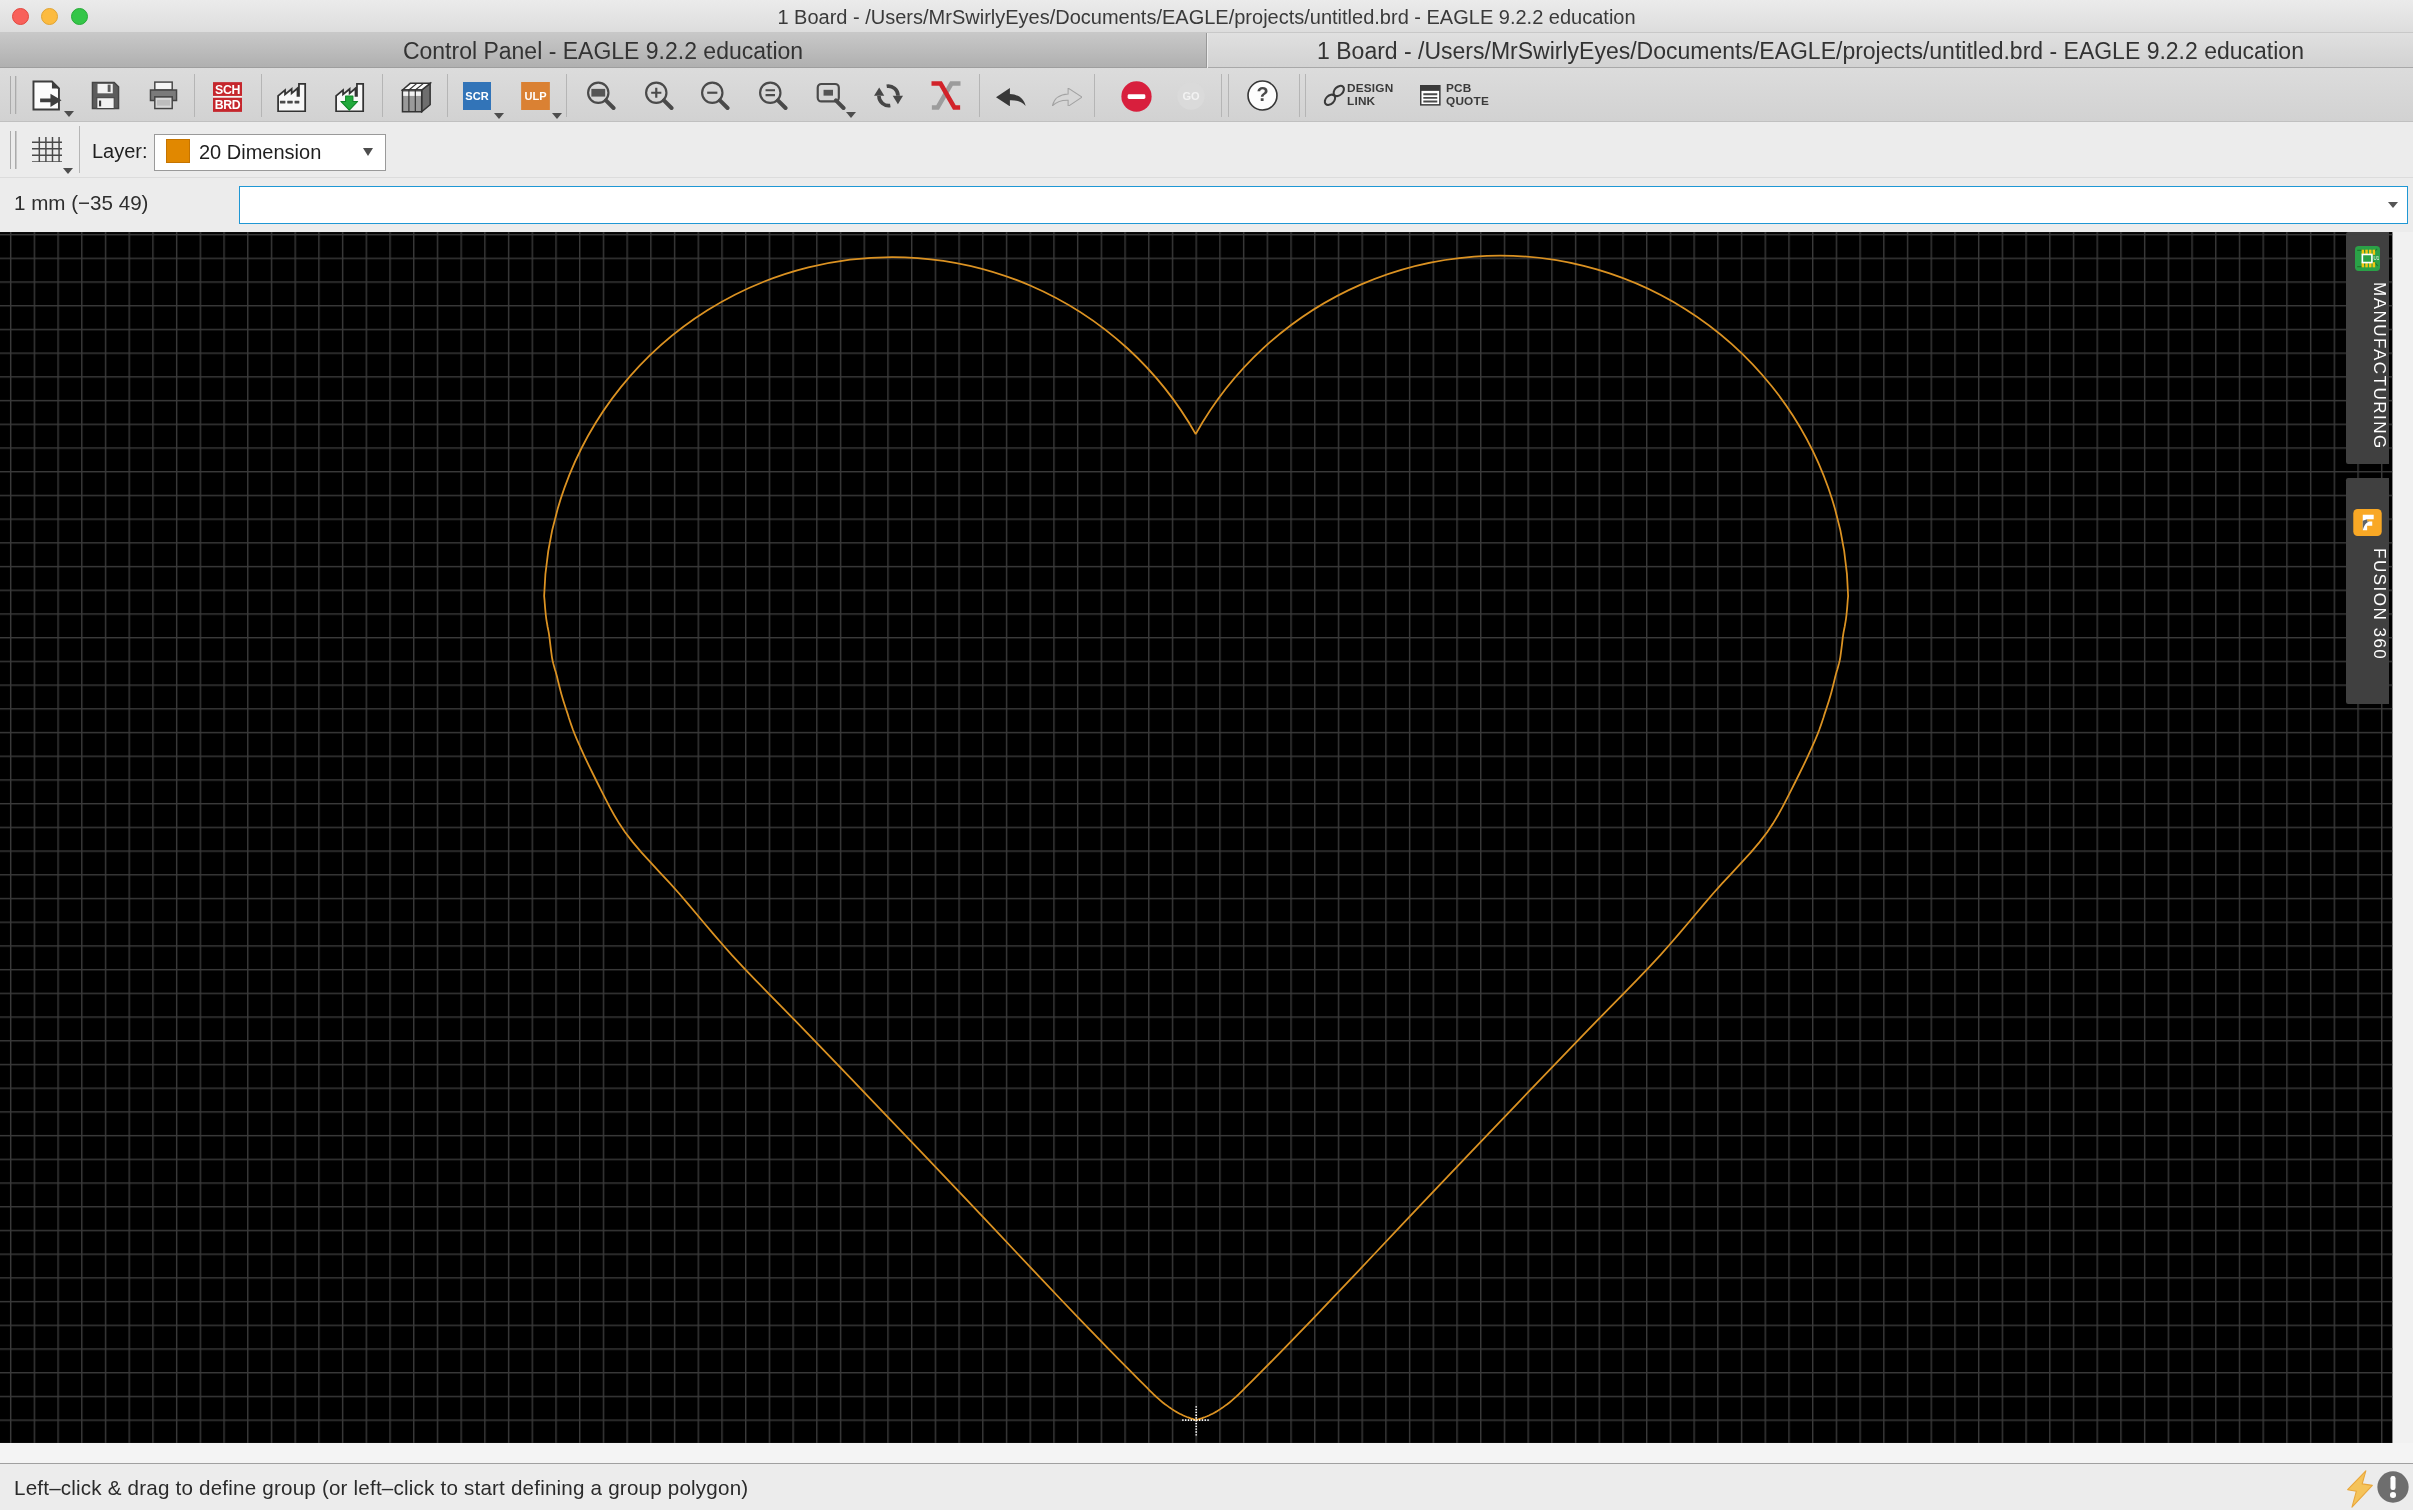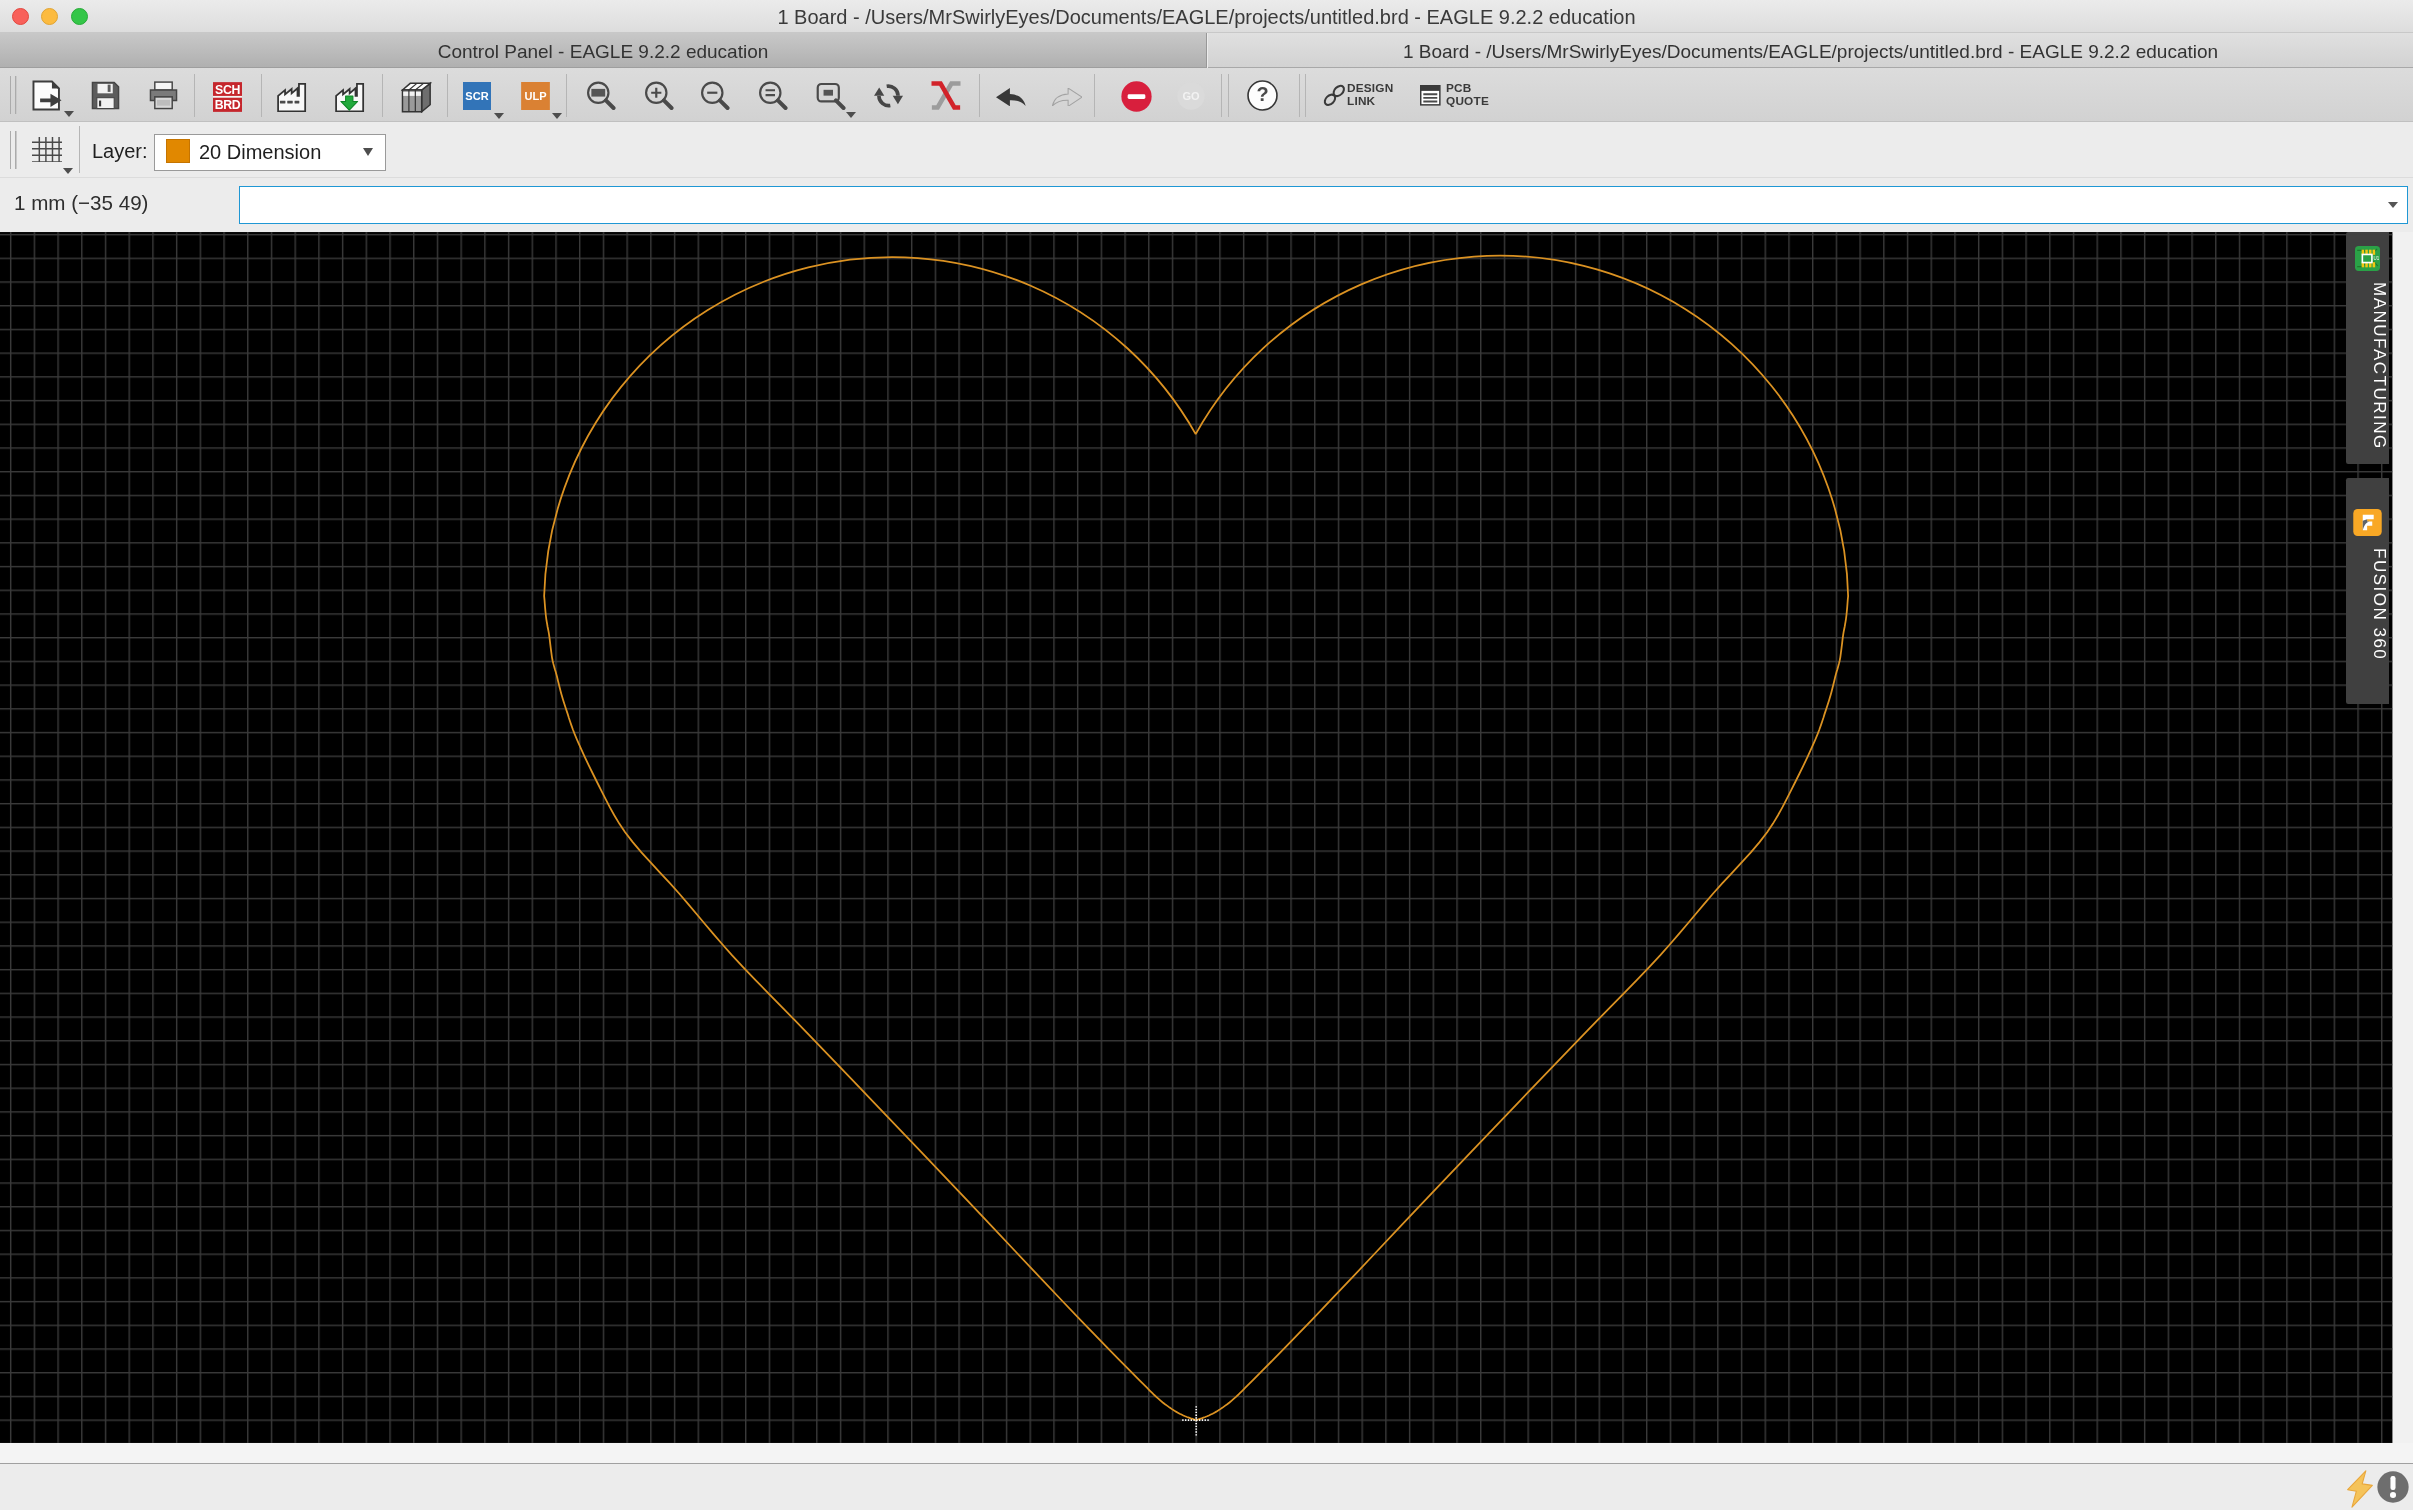--- a/index.html
+++ b/index.html
@@ -9,21 +9,21 @@
   background:linear-gradient(#ebebeb,#dddddd); border-bottom:0.7px solid #c8c8c8;}
 .tl { position:absolute; top:8px; width:17px; height:17px; border-radius:50%; }
 #titletext { position:absolute; left:0; right:0; top:0; height:33px; line-height:35px;
   text-align:center; font-size:20px; color:#3a3a3a; }
 #tabbar { left:0; top:33px; width:2413px; height:35px; }
 #tab1 { left:0; top:0; width:1207px; height:35px;
   background:linear-gradient(#c8c8c8,#b0b0b0); border-right:0.7px solid #989898; border-bottom:0.7px solid #9e9e9e; }
 #tab2 { left:1208px; top:0; width:1205px; height:35px;
   background:linear-gradient(#e0e0e0,#d2d2d2); border-bottom:0.7px solid #a8a8a8; }
 .tabtext { width:100%; height:35px; line-height:37px; text-align:center;
-  font-size:19px; color:#333333; }
+  font-size:23px; color:#333333; }
 #toolbar { left:0; top:68px; width:2413px; height:54px;
   background:linear-gradient(#dcdcdc,#d2d2d2); border-bottom:0.7px solid #c0c0c0; }
 .sep { position:absolute; top:74px; width:0.7px; height:43px; background:#b5b5b5; }
 .handle { position:absolute; width:1.5px; height:38px; background:#c9c9c9;
   border-left:0.7px solid #ababab; }
 .ddarrow { position:absolute; width:0; height:0;
   border-left:5.9px solid transparent; border-right:5.9px solid transparent;
   border-top:7.4px solid #4d4d4d; }
 #layerrow { left:0; top:123px; width:2413px; height:55px; background:#ececec;
   border-bottom:0.7px solid #dcdcdc; }
@@ -287,20 +287,21 @@
 <rect x="0" y="0" width="39" height="37" rx="6" fill="#f9a825"></rect>
 <path d="M13 29 V8 H28 V14 H19 V17 H26 V23 H19 V29 Z" fill="#ffffff"></path>
 <path d="M13 29 C15 22 17 19 22 17 L19 17 V14 L13 16 Z" fill="#5f6368"></path>
 </svg>
 
   <div class="sidetext" style="top:70px;">FUSION 360</div>
 </div>
 
 <div id="strip" class="abs"></div>
 <div id="statusbar" class="abs">
+  <div id="statustext">Left–click &amp; drag to define group (or left–click to start defining a group polygon)</div>
 
 <svg class="abs" style="left:2344px;top:5.9px" width="32" height="38" viewBox="0 0 44 52">
 <path d="M30 1 L5 27 L17 29 L11 51 L39 21 L25 19 Z" fill="#f5c35a" stroke="#e9a73c" stroke-width="1.5" stroke-linejoin="round"></path>
 </svg>
 <svg class="abs" style="left:2377px;top:6.6px" width="32" height="32" viewBox="0 0 44 44">
 <circle cx="22" cy="22" r="21.5" fill="#6e6e6e"></circle>
 <rect x="18.5" y="7" width="7" height="19" rx="3" fill="#fff"></rect>
 <circle cx="22" cy="33" r="4.2" fill="#fff"></circle>
 </svg>
 

